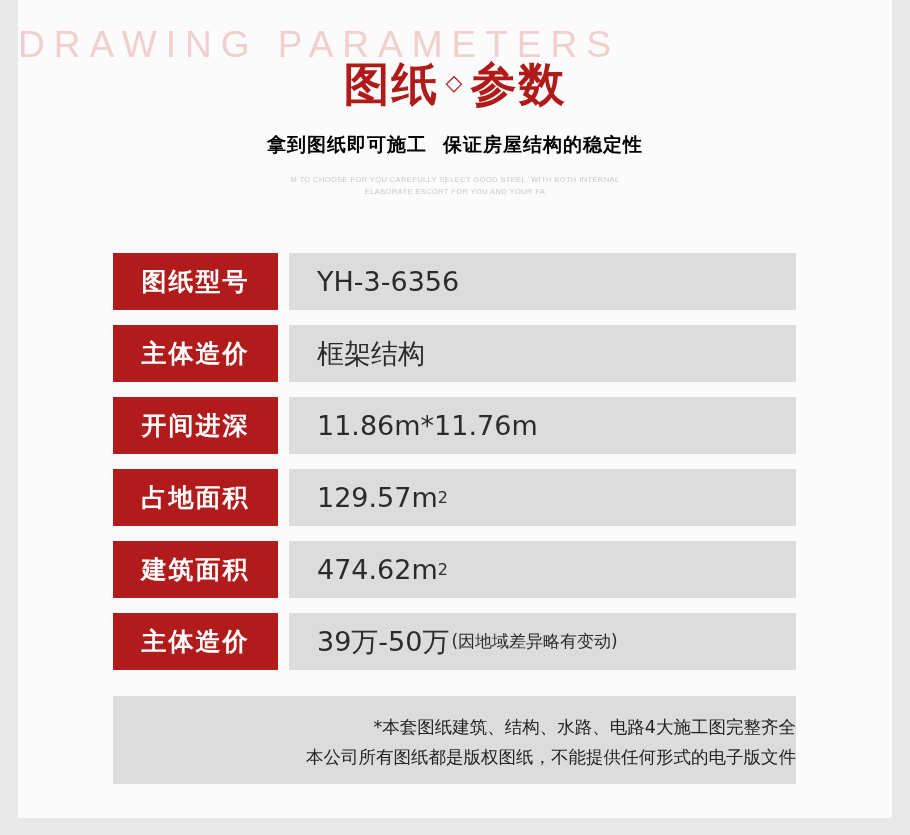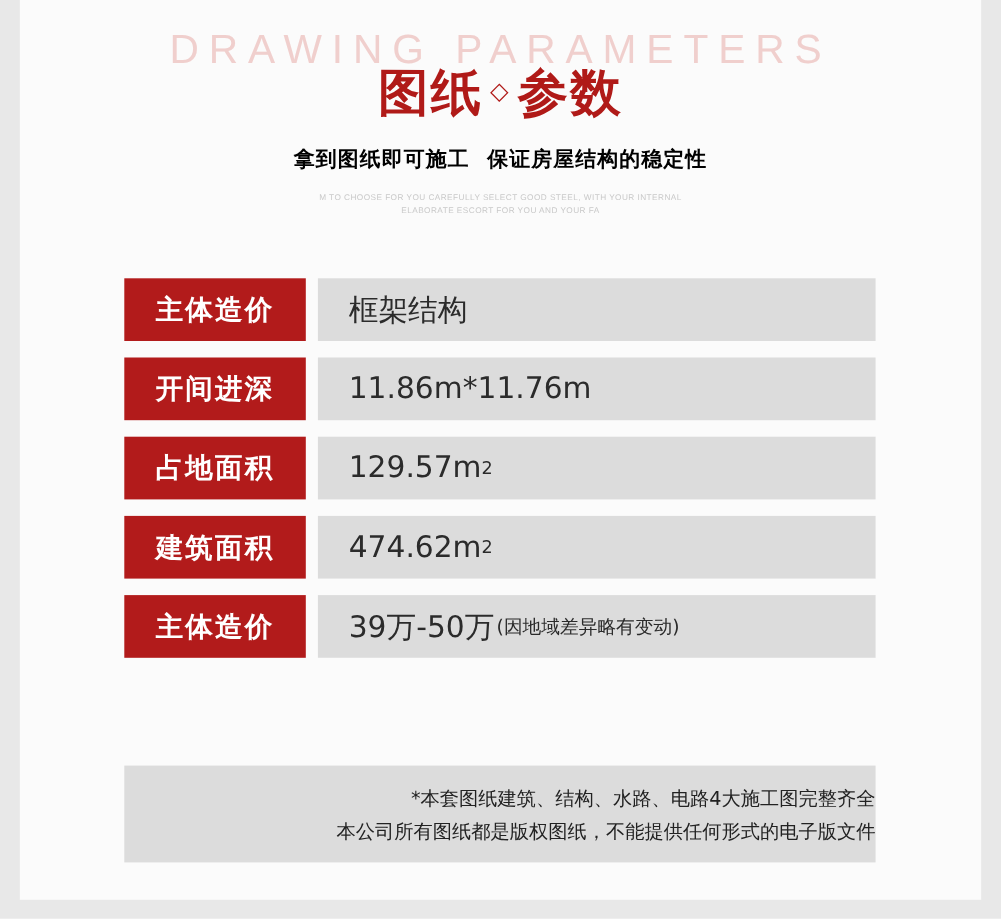--- a/index.html
+++ b/index.html
@@ -32,21 +32,21 @@
   .header {
     position: relative;
     padding-top: 18px;
     text-align: center;
   }
   .ghost-title {
     position: absolute;
     top: 24px;
     left: 0;
     right: 0;
-    text-align: center;
+    text-align: left;
     font-size: 37px;
     letter-spacing: 9px;
     color: #f0cfcd;
     font-weight: 400;
     font-family: "Liberation Sans", sans-serif;
     user-select: none;
   }
   .main-title {
     position: relative;
     margin-top: 36px;
@@ -155,26 +155,32 @@
 
     <div class="header">
       <div class="ghost-title">DRAWING PARAMETERS</div>
       <div class="main-title">
         <span>图纸</span><span class="dia">◇</span><span>参数</span>
       </div>
       <div class="subtitle">
         <span>拿到图纸即可施工</span><span class="gap"></span><span>保证房屋结构的稳定性</span>
       </div>
       <div class="eng-lines">
-        <div>M TO CHOOSE FOR YOU CAREFULLY SELECT GOOD STEEL, WITH YOUR INTERNAL</div>
+        <div>M TO CHOOSE FOR YOU CAREFULLY SELECT GOOD STEEL, WITH BOTH INTERNAL</div>
         <div>ELABORATE ESCORT FOR YOU AND YOUR FA</div>
       </div>
     </div>
 
     <div class="specs">
+      <div class="row">
+        <div class="label">图纸型号</div>
+        <div class="value">
+          <span>YH-3-6356</span>
+        </div>
+      </div>
       <div class="row">
         <div class="label">主体造价</div>
         <div class="value">
           <span>框架结构</span>
         </div>
       </div>
       <div class="row">
         <div class="label">开间进深</div>
         <div class="value">
           <span>11.86m*11.76m</span>

